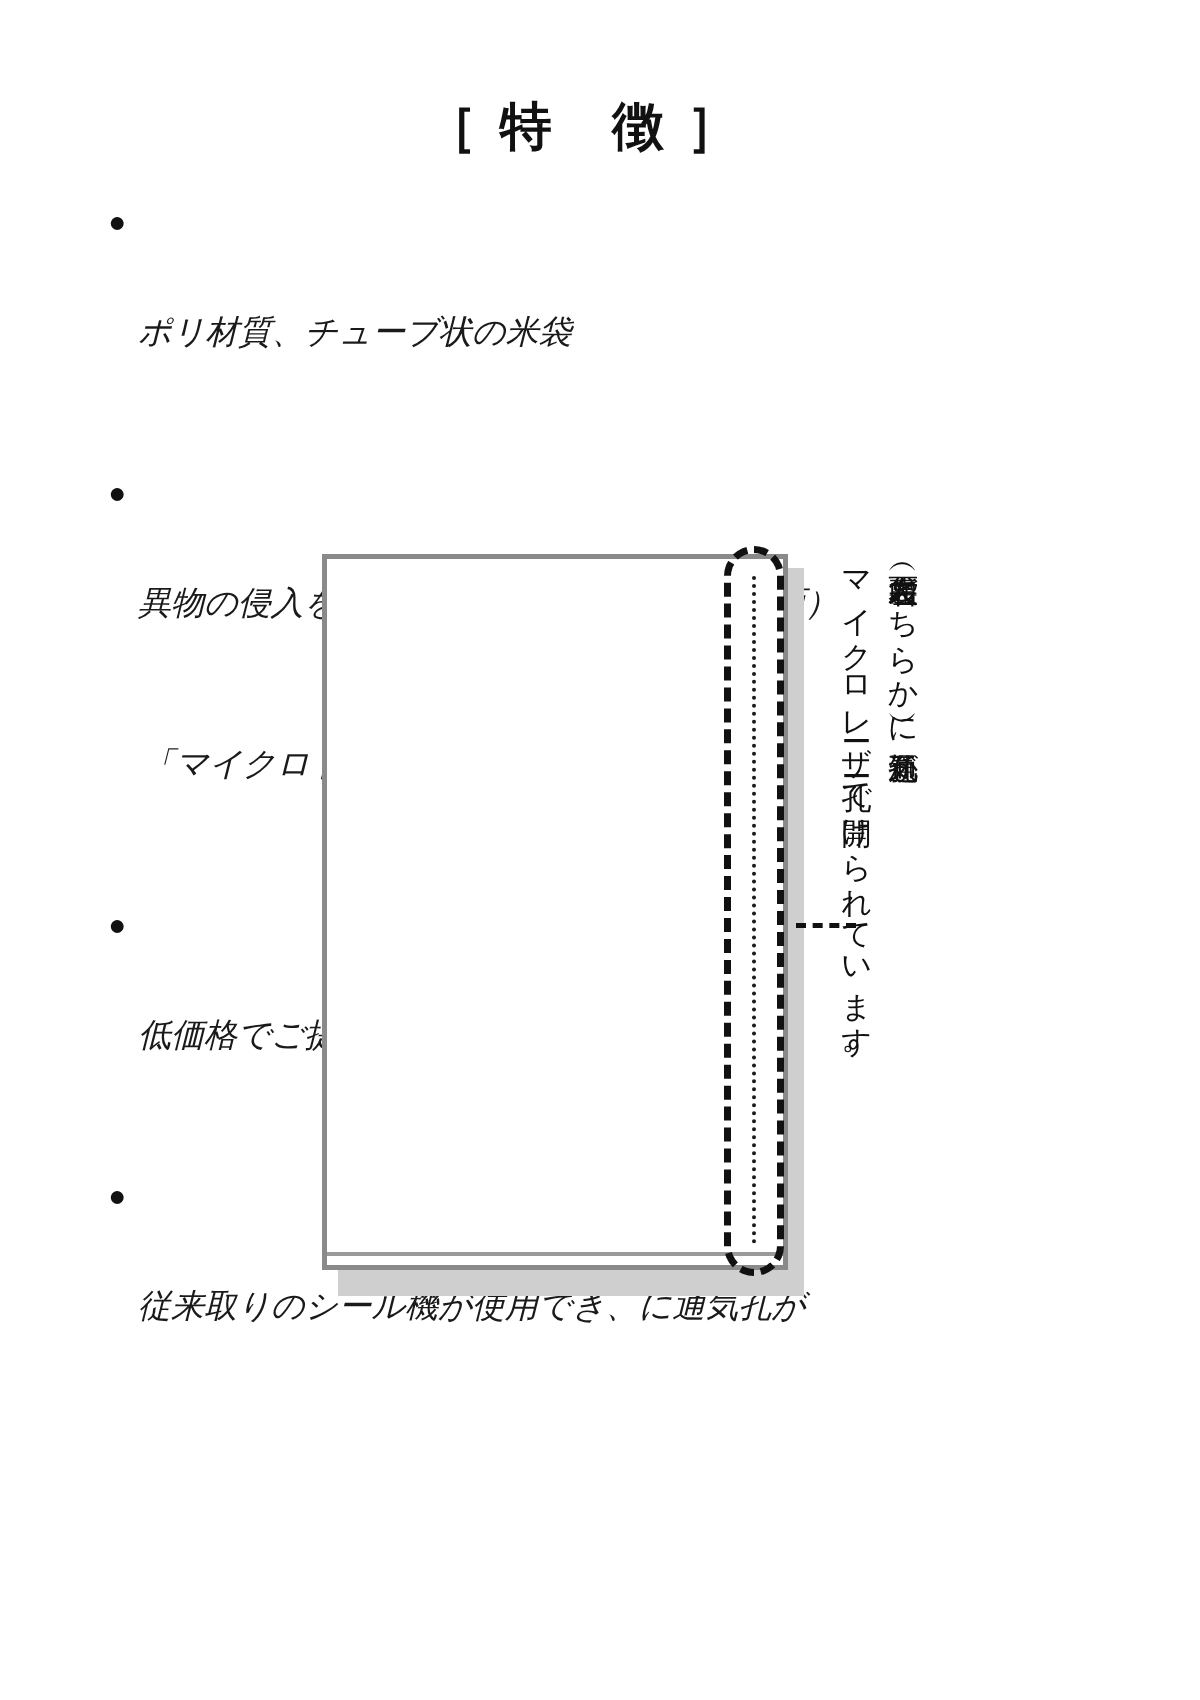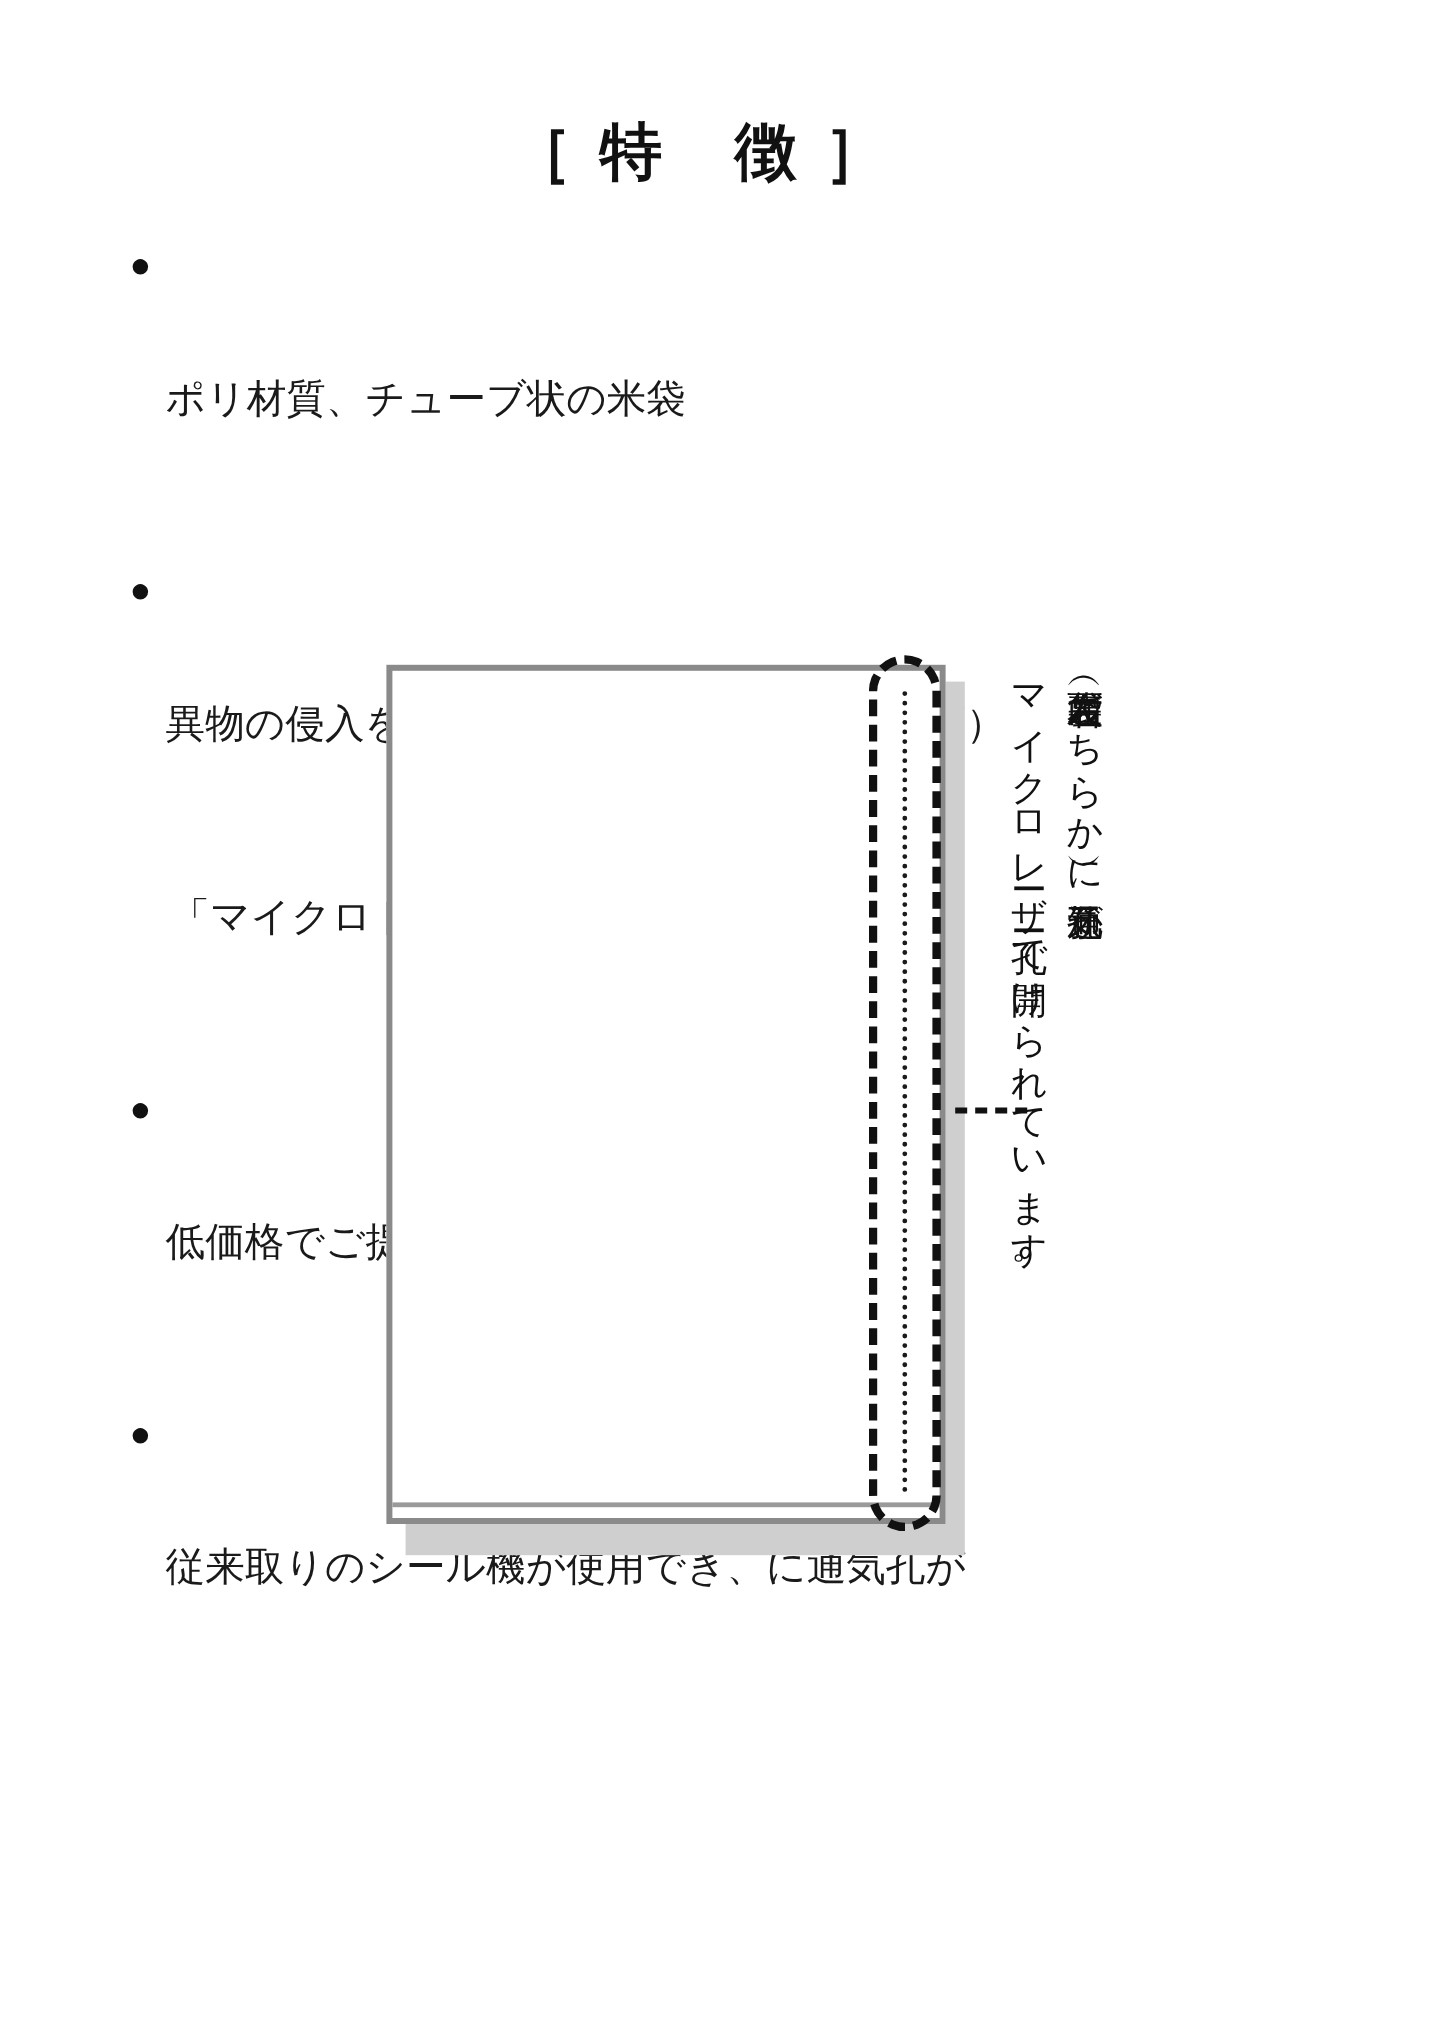--- a/index.html
+++ b/index.html
@@ -49,20 +49,21 @@
   .bullet-dot {
     display: inline-block;
     width: 30px;
     flex: 0 0 30px;
     font-size: 30px;
     line-height: 1.62;
     color: #111111;
   }
   .feature-text-wrap {
     flex: 1 1 auto;
+    font-style: italic;
   }
   .feature-line {
     display: block;
     white-space: pre;
   }
   .feature-line.indent {
     padding-left: 4px;
   }
 
   

